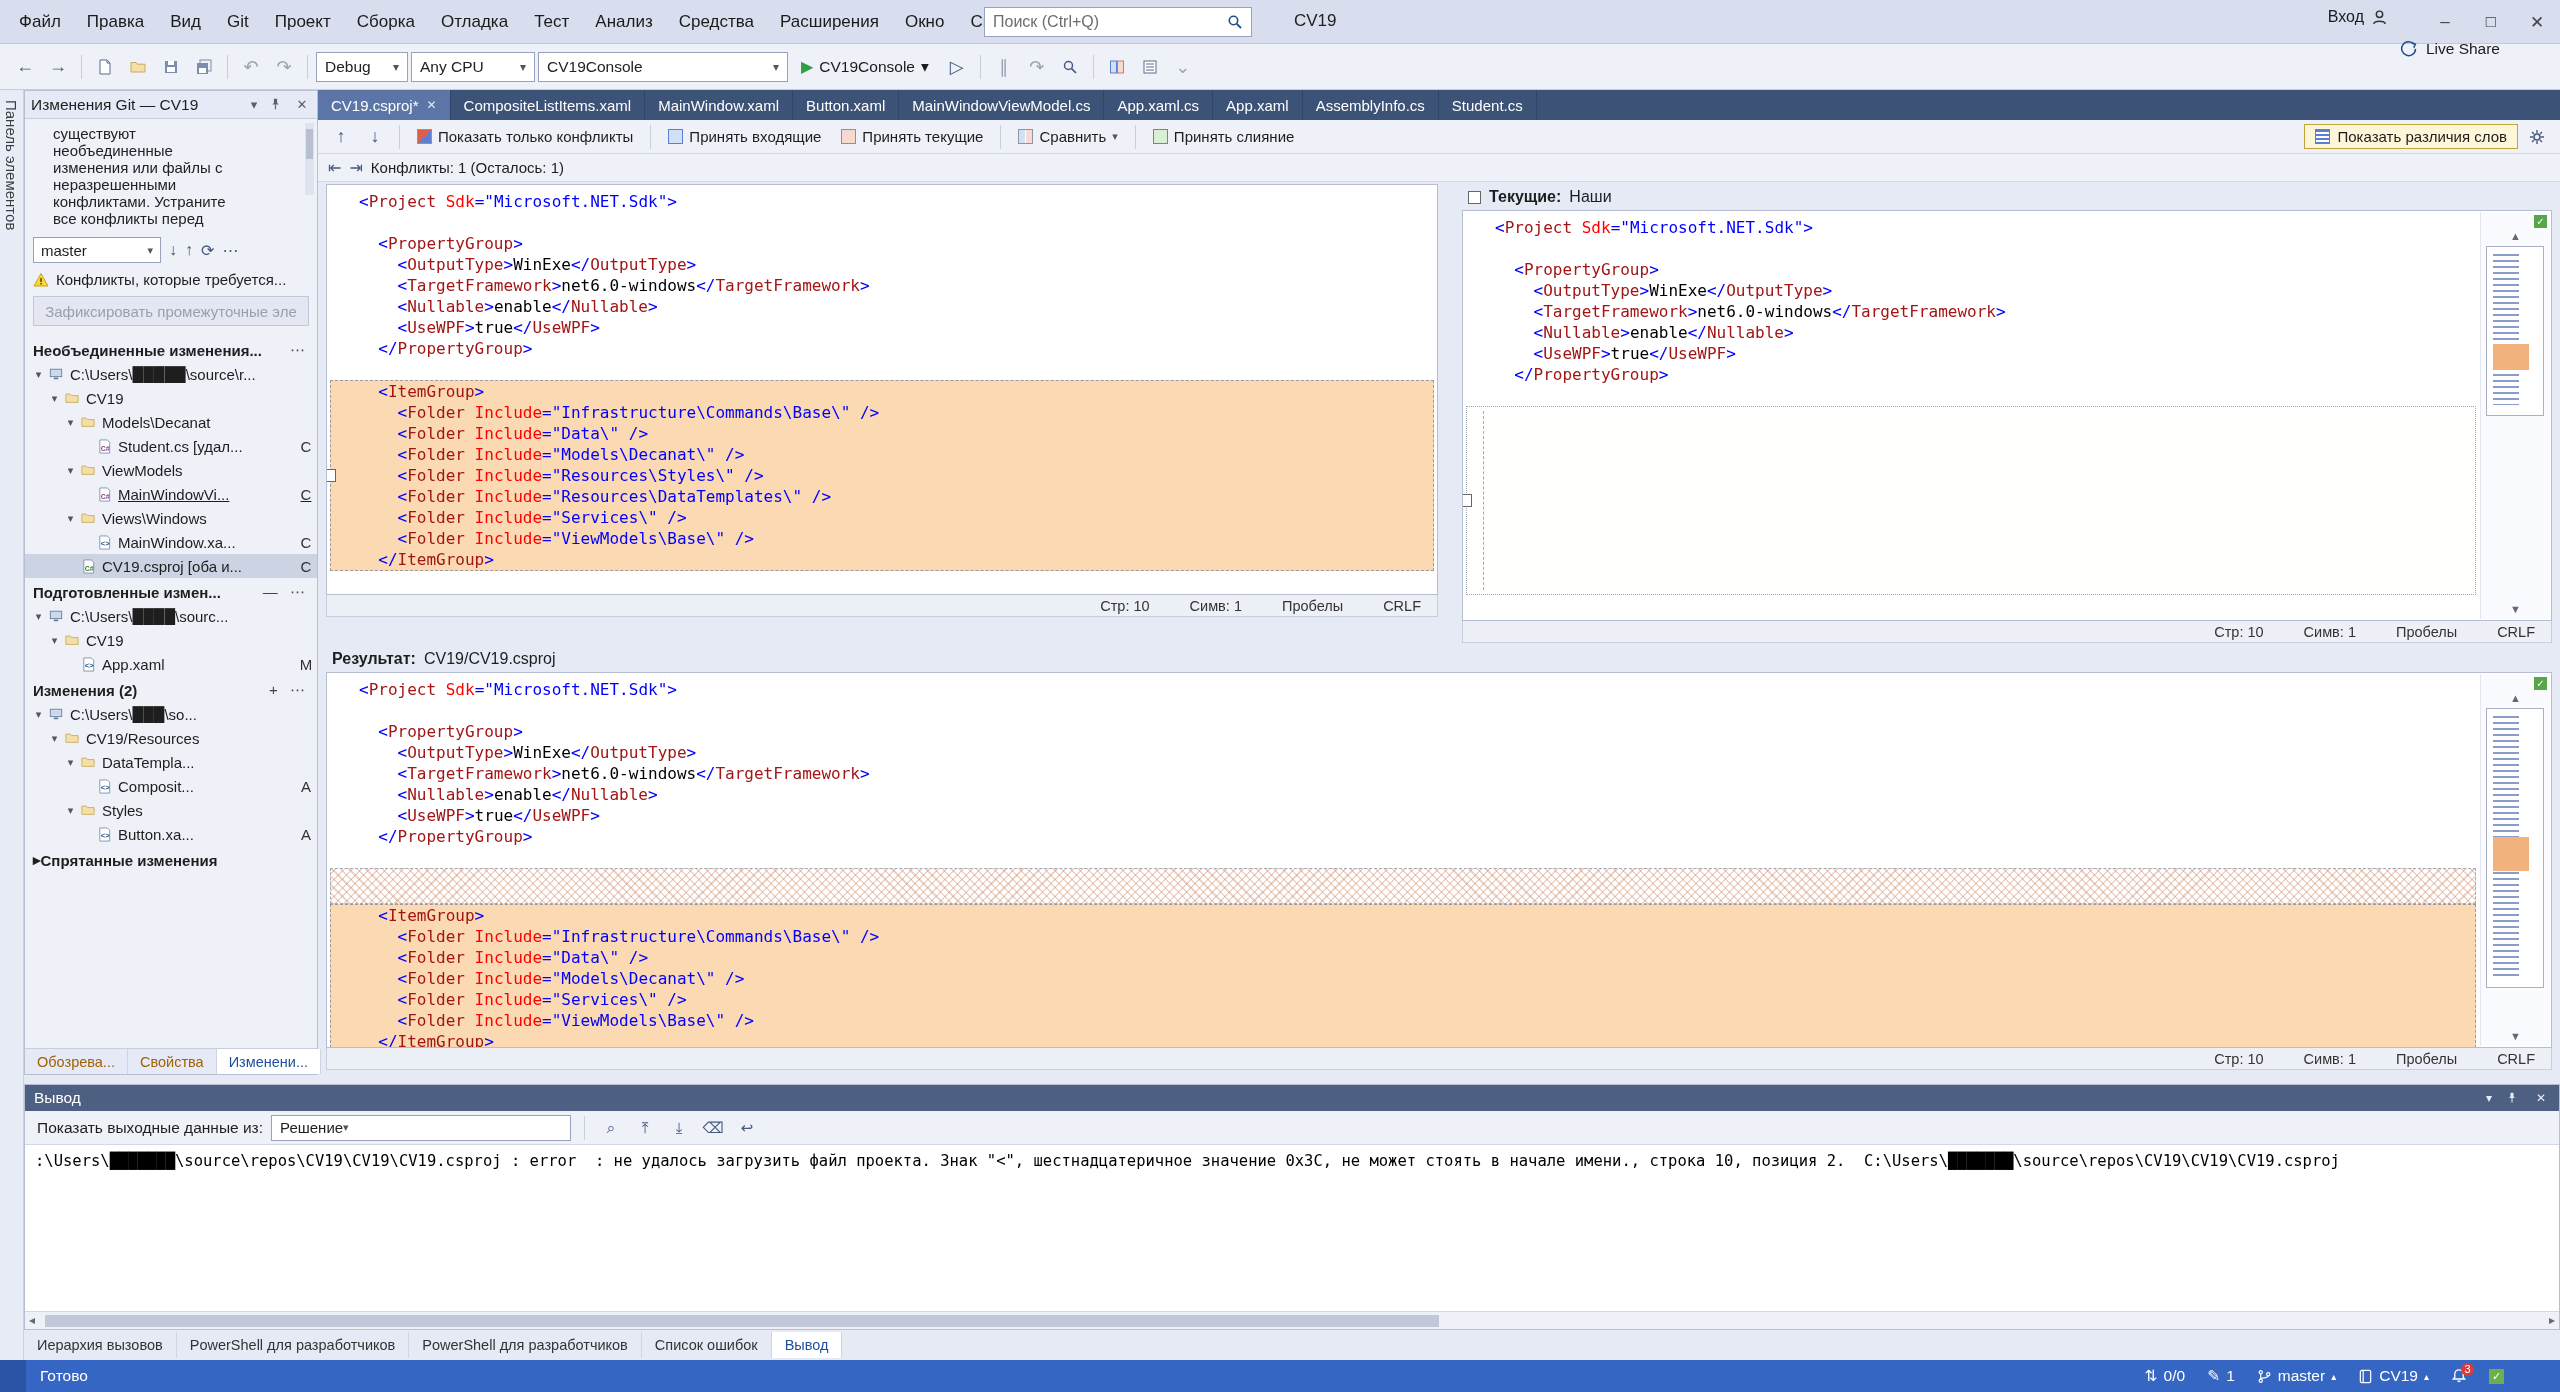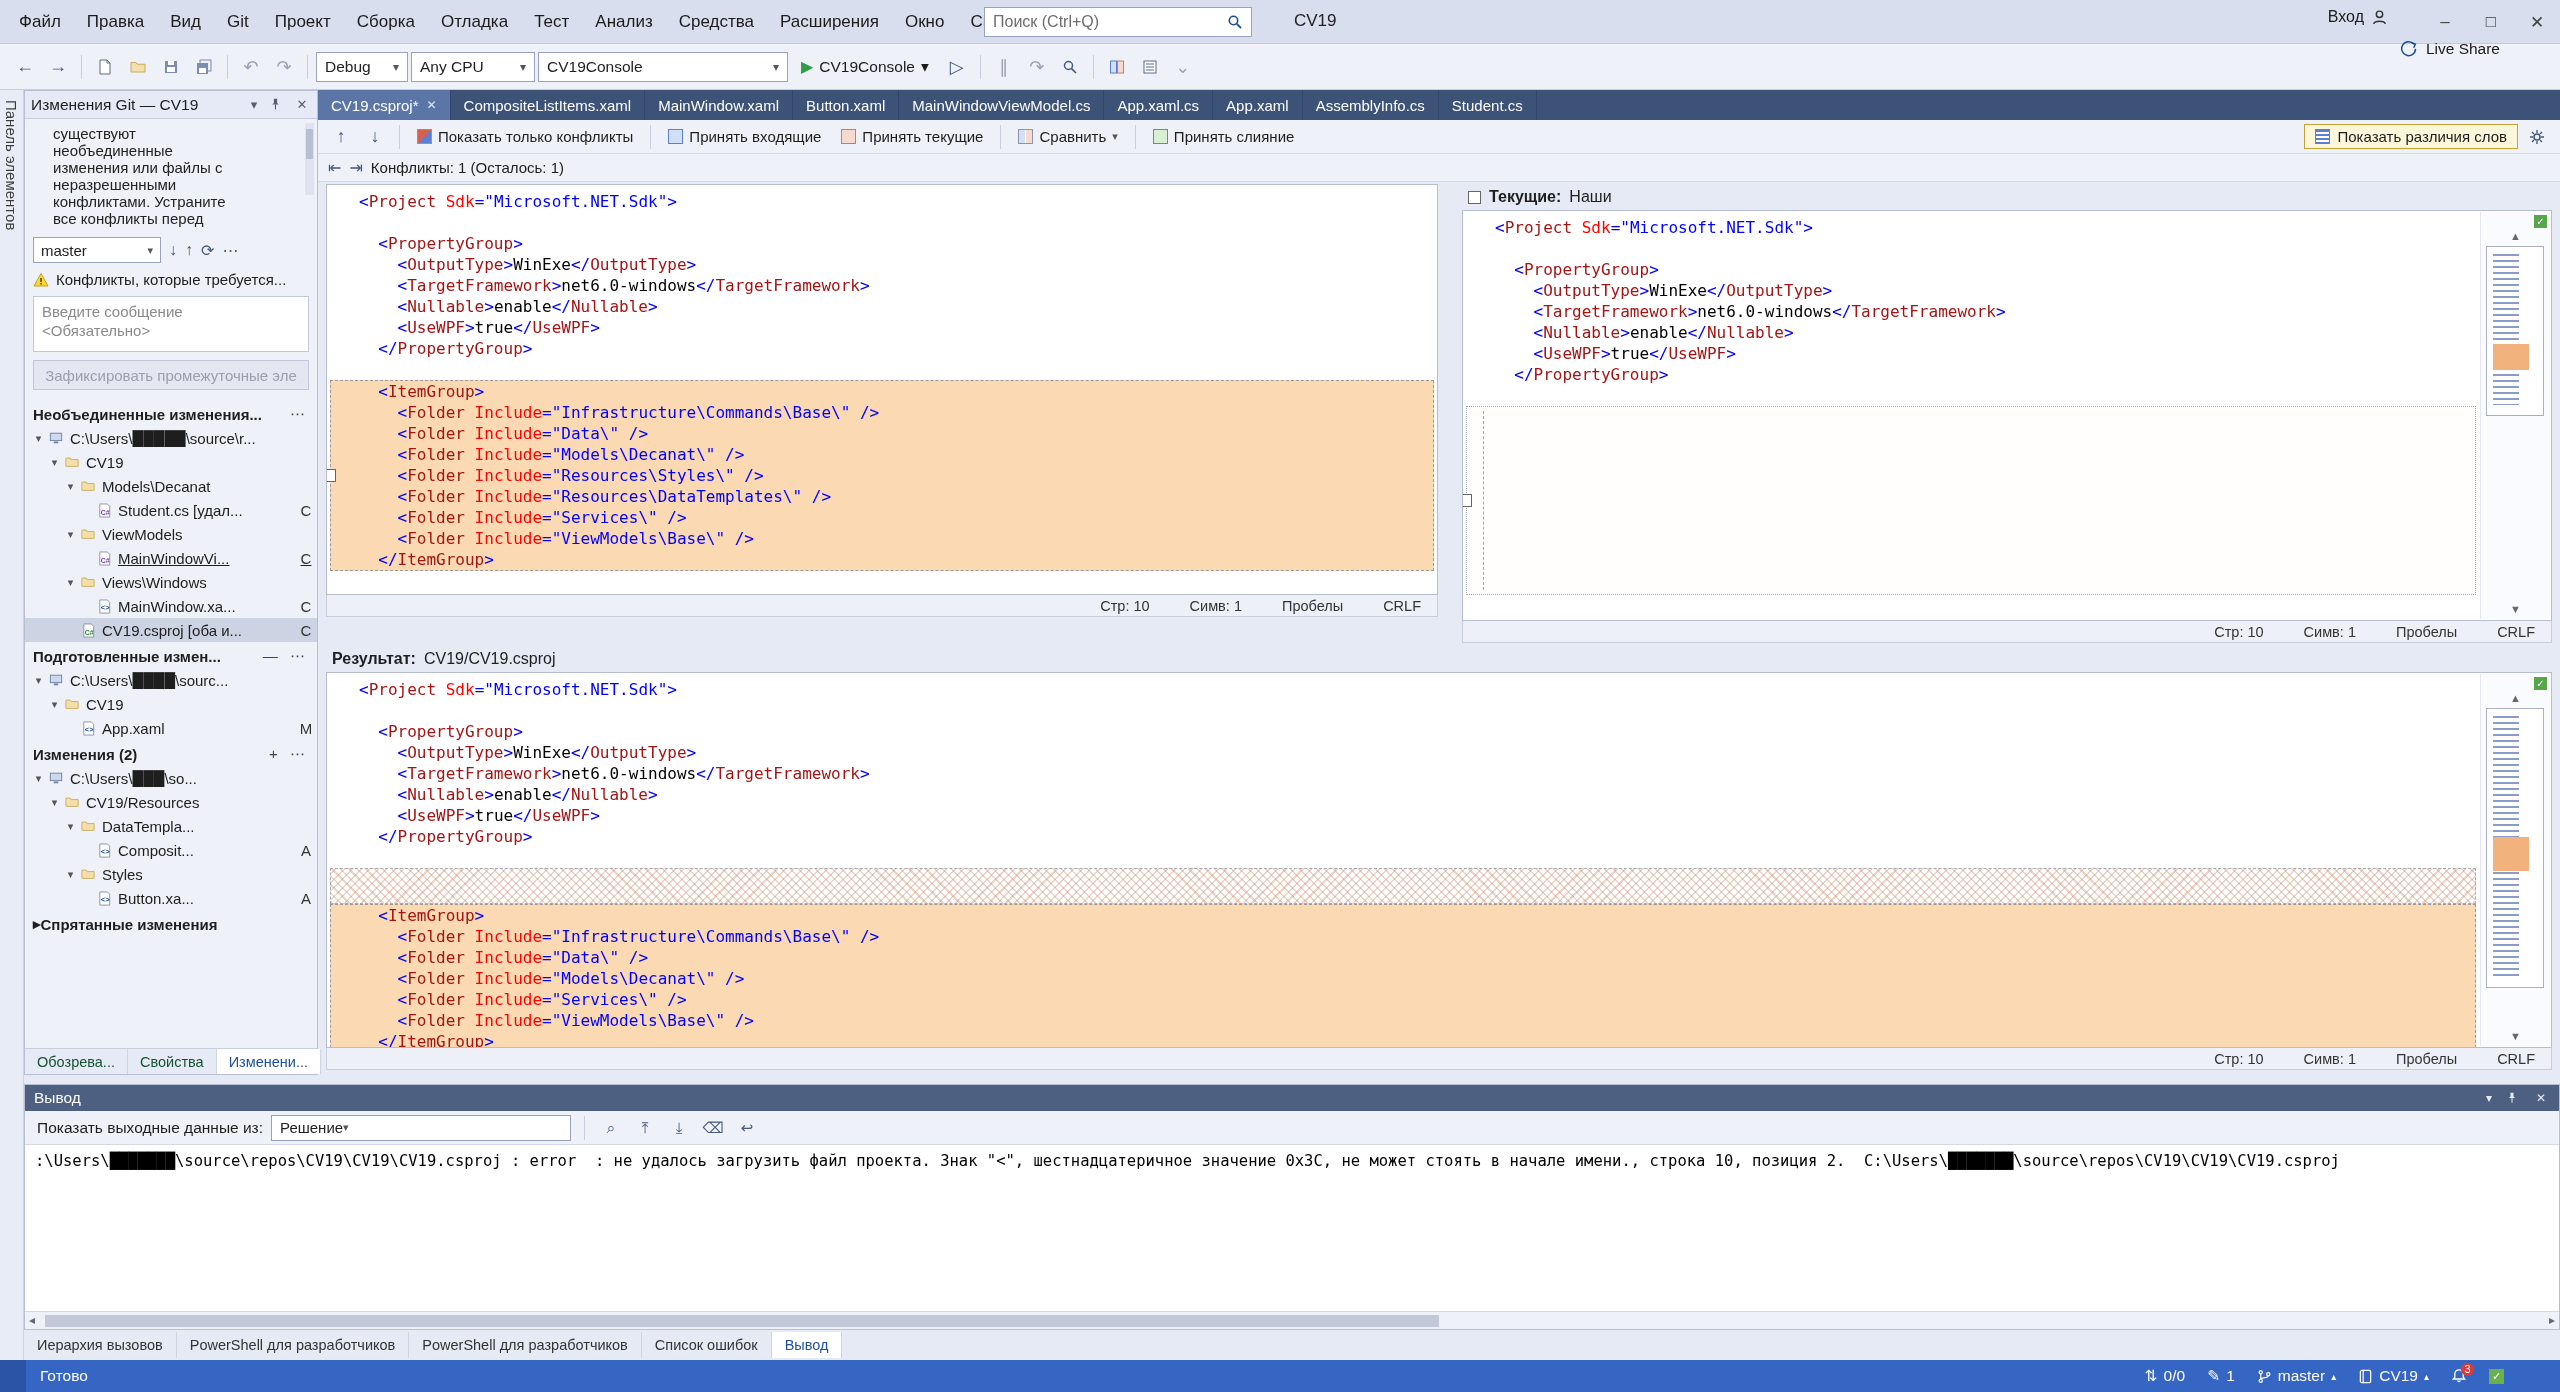--- a/index.html
+++ b/index.html
@@ -51,21 +51,21 @@
   .tree-section-header .tsh-label{flex:1;overflow:hidden;text-overflow:ellipsis}
   .tree-section-header .tsh-actions{color:#444;font-weight:normal;letter-spacing:4px}
   .tree-row{display:flex;align-items:center;height:24px;white-space:nowrap;overflow:hidden}
   .tree-row.selected{background:#ccd3e3}
   .tree-row .chev{width:15px;text-align:center;color:#555;font-size:11px;flex:none}
   .tree-row .ticon{width:20px;flex:none;display:flex;align-items:center;justify-content:center}
   .tree-row .tlabel{flex:1;overflow:hidden;text-overflow:ellipsis;padding-left:4px}
   .tree-row .tstatus{width:22px;text-align:center;color:#333;flex:none}
   #sidebar-fill{flex:1}
   #sidebar-tabs{height:26px;border-top:1px solid #c9cedd;display:flex;background:#e6eaf6}
-  .side-tab{padding:0 12px;display:flex;align-items:center;font-size:14.5px;color:#14532d;border-right:1px solid #cfd4e2}
+  .side-tab{padding:0 12px;display:flex;align-items:center;font-size:14.5px;color:#a16207;border-right:1px solid #cfd4e2}
   .side-tab.active{background:#fff;color:#1e4f9a}
 
   
   #editor{position:absolute;left:318px;top:90px;width:2242px;height:994px}
   #tabbar{position:absolute;left:0;top:0;width:2242px;height:30px;background:#3d5277;display:flex;align-items:stretch;overflow:hidden}
   .doc-tab{display:flex;align-items:center;gap:8px;padding:0 13px;font-size:15px;color:#fff;border-right:1px solid #31446a;white-space:nowrap}
   .doc-tab.active{background:#5b76a6}
   .doc-tab .tclose{font-size:12px;color:#e6e9f2}
   #mergebar{position:absolute;left:0;top:30px;width:2242px;height:34px;background:#eef1f8;border-bottom:1px solid #d4d8e5;display:flex;align-items:center;gap:4px;padding:0 8px;font-size:15px;color:#1e1e1e}
   .mbtn{display:flex;align-items:center;gap:6px;padding:3px 8px}
@@ -311,24 +311,20 @@
     </div>
     <div id="warn-row">
       <span>
           <svg width="16" height="16" viewBox="0 0 16 16">
             <path d="M8 1.5 15 14H1z" fill="#fdd835" stroke="#c9a11a"></path>
             <rect x="7.3" y="6" width="1.4" height="4" fill="#4a3b00"></rect>
             <rect x="7.3" y="11" width="1.4" height="1.5" fill="#4a3b00"></rect>
           </svg>
         </span>
       <span>Конфликты, которые требуется...</span>
-    </div>
-    <div id="msg-box">
-      <div>Введите сообщение</div>
-      <div>&lt;Обязательно&gt;</div>
     </div>
     <div id="commit-btn">
       <span>Зафиксировать промежуточные эле</span>
     </div>
     <div id="sidebar-sections">
         <div class="tree-section-header">
           <span class="tsh-label">Необъединенные изменения...</span>
           <span class="tsh-actions">⋯</span>
         </div>
         <div class="tree-row" style="padding-left: 6px;">

